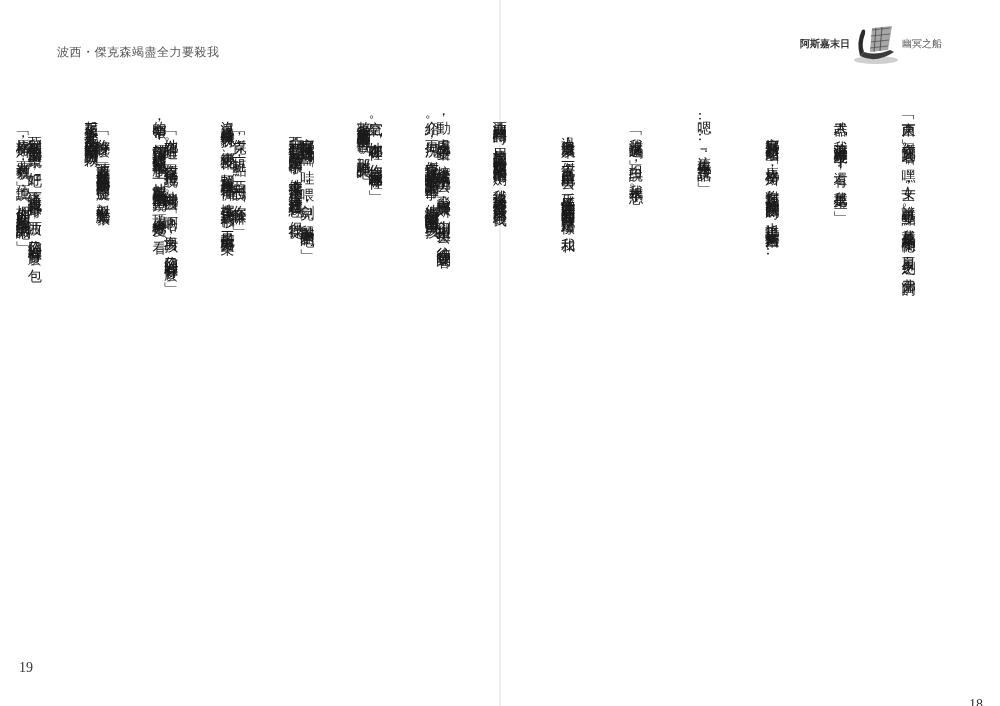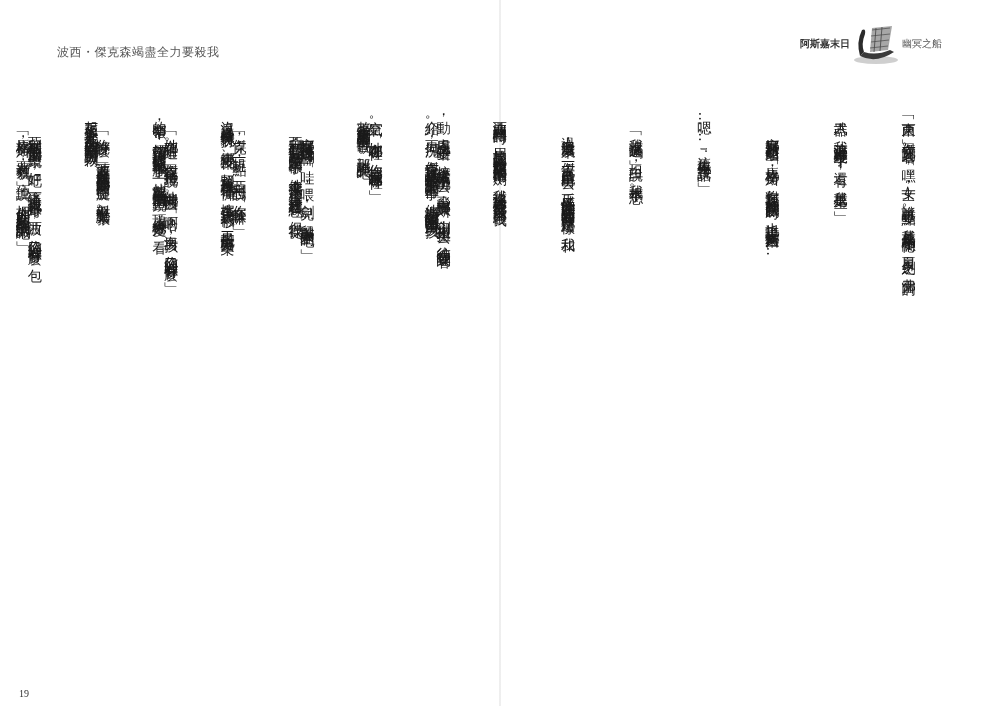--- a/index.html
+++ b/index.html
@@ -8,21 +8,21 @@
     .spread { position: absolute; left: 0; top: 0; width: 1000px; height: 706px; }
     .gutter { position: absolute; left: 499px; top: 0; width: 2px; height: 706px;
               background: linear-gradient(to right, #f4f4f4, #e9e9e9, #f4f4f4); }
     .running-head-left { position: absolute; left: 57px; top: 44px; font-size: 12px;
               color: #555; letter-spacing: 0.5px; white-space: nowrap; }
     .running-head-right { position: absolute; left: 800px; top: 22px; height: 44px;
               display: flex; align-items: center; }
     .series-title { font-size: 10px; font-weight: bold; color: #333; white-space: nowrap; }
     .book-title { font-size: 10px; color: #555; white-space: nowrap; }
     .ship-logo { width: 52px; height: 44px; }
-    .page-num { position: absolute; top: 688px; font-size: 10px; color: #333;
+    .page-num { position: absolute; top: 660px; font-size: 14px; color: #333;
               font-family: "Liberation Serif", serif; }
     .page-num.left { left: 19px; }
     .page-num.right { left: 969px; margin-top: 37px; }
     .text-block { position: absolute; top: 110px; height: 530px;
               writing-mode: vertical-rl; font-size: 14.2px; line-height: 22.7px;
               letter-spacing: 1.6px; white-space: pre; }
     .text-block.right-page { left: 560px; width: 405px; }
     .text-block.left-page  { left: 38px;  width: 462px; }
     .col { display: block; }
   </style>

